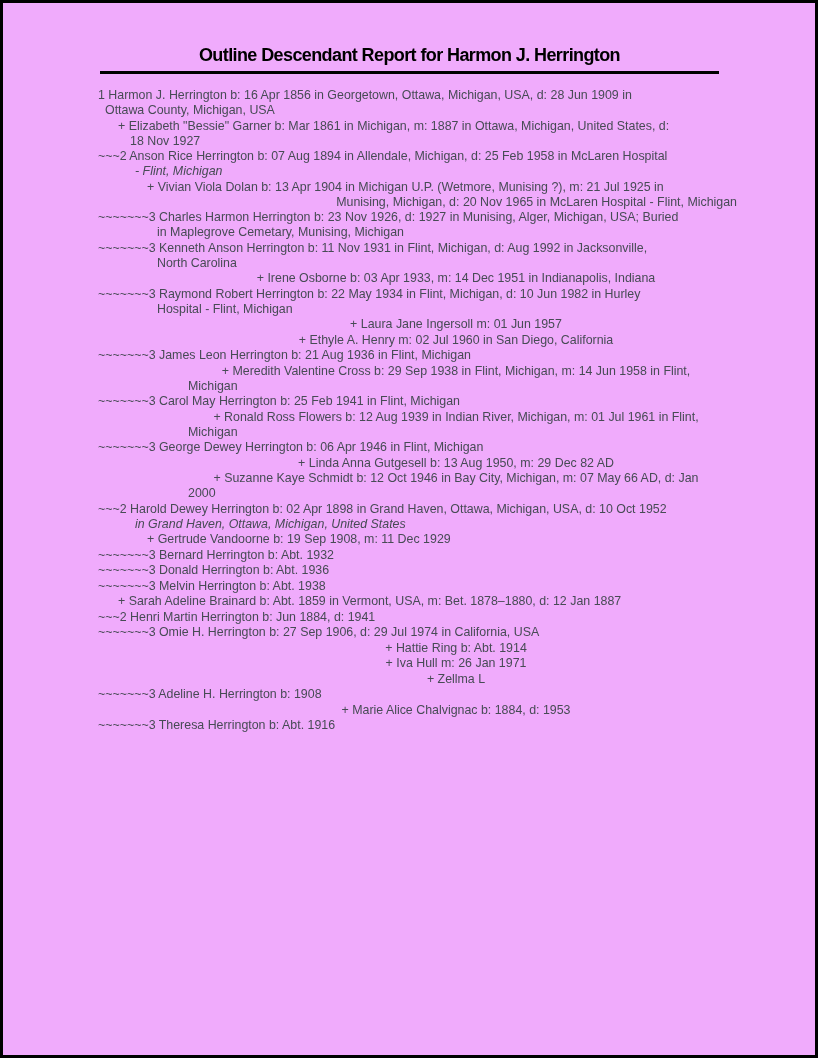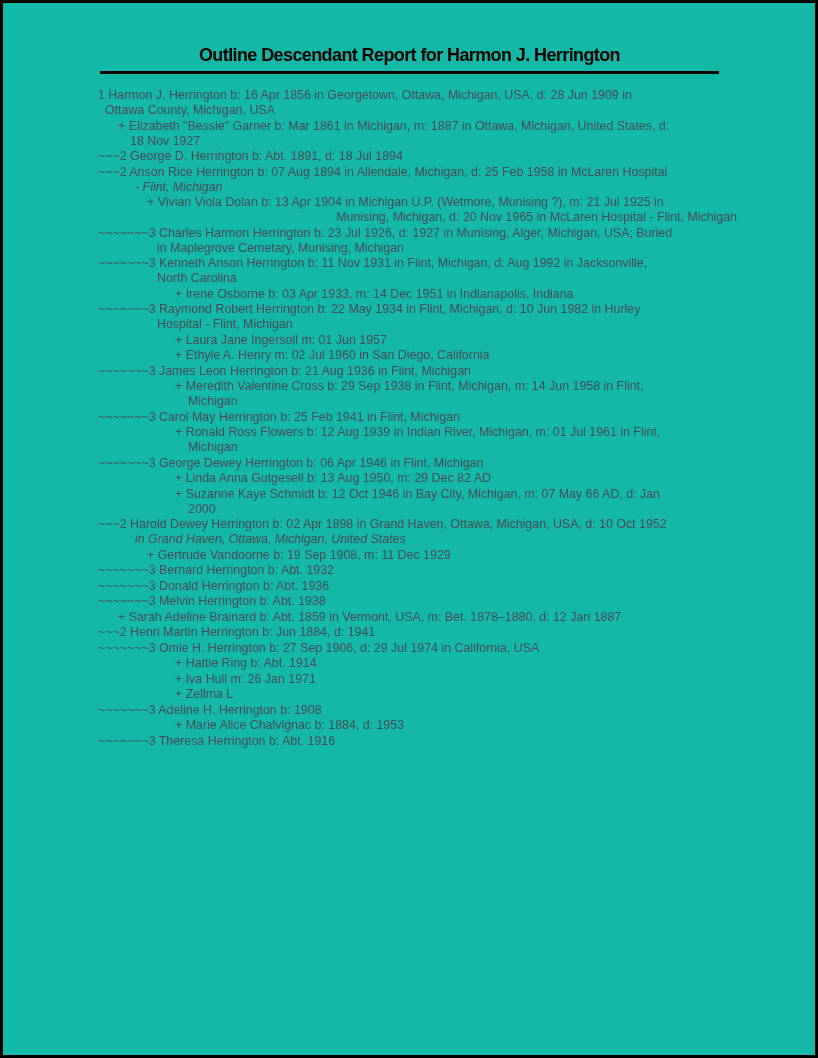--- a/index.html
+++ b/index.html
@@ -7,21 +7,21 @@
     padding: 0;
     background: #ffffff;
     font-family: "Liberation Sans", "DejaVu Sans", sans-serif;
   }
   .page {
     position: relative;
     width: 818px;
     height: 1058px;
     box-sizing: border-box;
     border: 3px solid #000000;
-    background: #14b8a6;
+    background: #f0abfc;
     overflow: hidden;
   }
   .title-block {
     margin: 42px 96px 0 97px;
     text-align: center;
   }
   .report-title {
     font-size: 18px;
     line-height: 21px;
     font-weight: bold;
@@ -42,52 +42,49 @@
     line-height: 15px;
   }
   .entry { margin-bottom: 0.5px; }
   .line { white-space: nowrap; }
   
   .f-1p { padding-left: 1px; }  .c-1p { padding-left: 8px; }
   .f-1s { padding-left: 21px; } .c-1s { padding-left: 33px; }
   .f-2p { padding-left: 1px; }  .c-2p { padding-left: 38px; font-style: italic; }
   .f-2s { padding-left: 50px; } .c-2s { padding-left: 63px; text-align: right; }
   .f-3p { padding-left: 1px; }  .c-3p { padding-left: 60px; }
-  .f-3s { padding-left: 78px; } .c-3s { padding-left: 91px; }
+  .f-3s { padding-left: 78px; text-align: center; } .c-3s { padding-left: 91px; }
 </style>
 </head>
 <body>
 
 <div class="page">
   <div class="title-block">
     <div class="report-title">Outline Descendant Report for Harmon J. Herrington</div>
   </div>
   <div class="title-divider"></div>
   <div class="content">
       <div class="entry">
         <div class="line f-1p">1 Harmon J. Herrington b: 16 Apr 1856 in Georgetown, Ottawa, Michigan, USA, d: 28 Jun 1909 in</div>
         <div class="line c-1p">Ottawa County, Michigan, USA</div>
       </div>
       <div class="entry">
         <div class="line f-1s">+ Elizabeth "Bessie" Garner b: Mar 1861 in Michigan, m: 1887 in Ottawa, Michigan, United States, d:</div>
         <div class="line c-1s">18 Nov 1927</div>
       </div>
       <div class="entry">
-        <div class="line f-2p">~~~2 George D. Herrington b: Abt. 1891, d: 18 Jul 1894</div>
-      </div>
-      <div class="entry">
         <div class="line f-2p">~~~2 Anson Rice Herrington b: 07 Aug 1894 in Allendale, Michigan, d: 25 Feb 1958 in McLaren Hospital</div>
         <div class="line c-2p">- Flint, Michigan</div>
       </div>
       <div class="entry">
         <div class="line f-2s">+ Vivian Viola Dolan b: 13 Apr 1904 in Michigan U.P. (Wetmore, Munising ?), m: 21 Jul 1925 in</div>
         <div class="line c-2s">Munising, Michigan, d: 20 Nov 1965 in McLaren Hospital - Flint, Michigan</div>
       </div>
       <div class="entry">
-        <div class="line f-3p">~~~~~~~3 Charles Harmon Herrington b: 23 Jul 1926, d: 1927 in Munising, Alger, Michigan, USA; Buried</div>
+        <div class="line f-3p">~~~~~~~3 Charles Harmon Herrington b: 23 Nov 1926, d: 1927 in Munising, Alger, Michigan, USA; Buried</div>
         <div class="line c-3p">in Maplegrove Cemetary, Munising, Michigan</div>
       </div>
       <div class="entry">
         <div class="line f-3p">~~~~~~~3 Kenneth Anson Herrington b: 11 Nov 1931 in Flint, Michigan, d: Aug 1992 in Jacksonville,</div>
         <div class="line c-3p">North Carolina</div>
       </div>
       <div class="entry">
         <div class="line f-3s">+ Irene Osborne b: 03 Apr 1933, m: 14 Dec 1951 in Indianapolis, Indiana</div>
       </div>
       <div class="entry">

